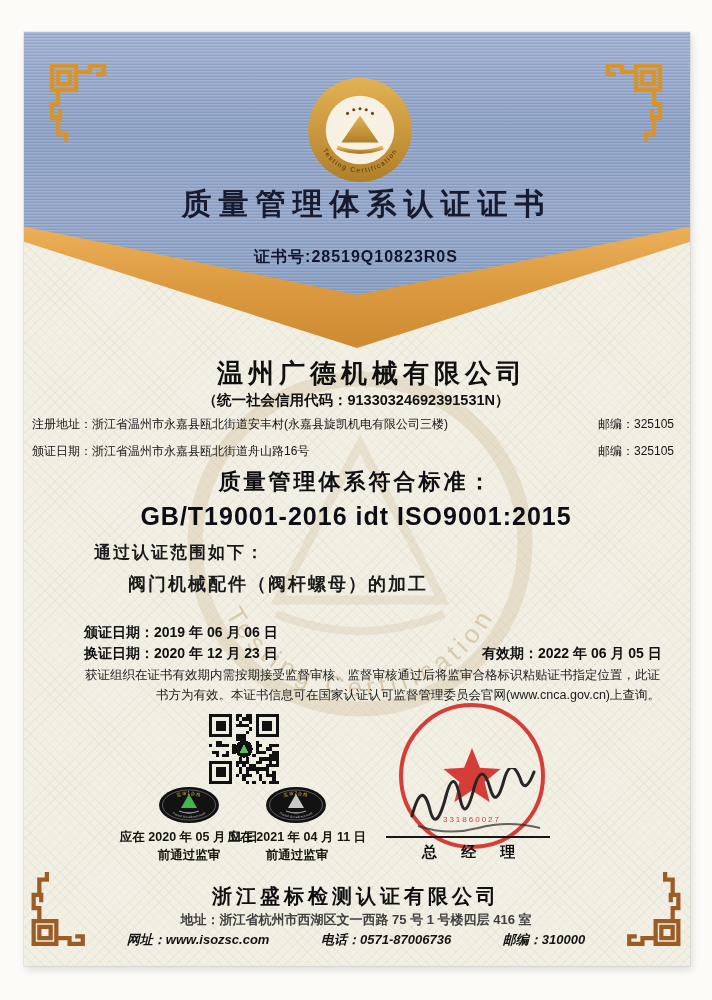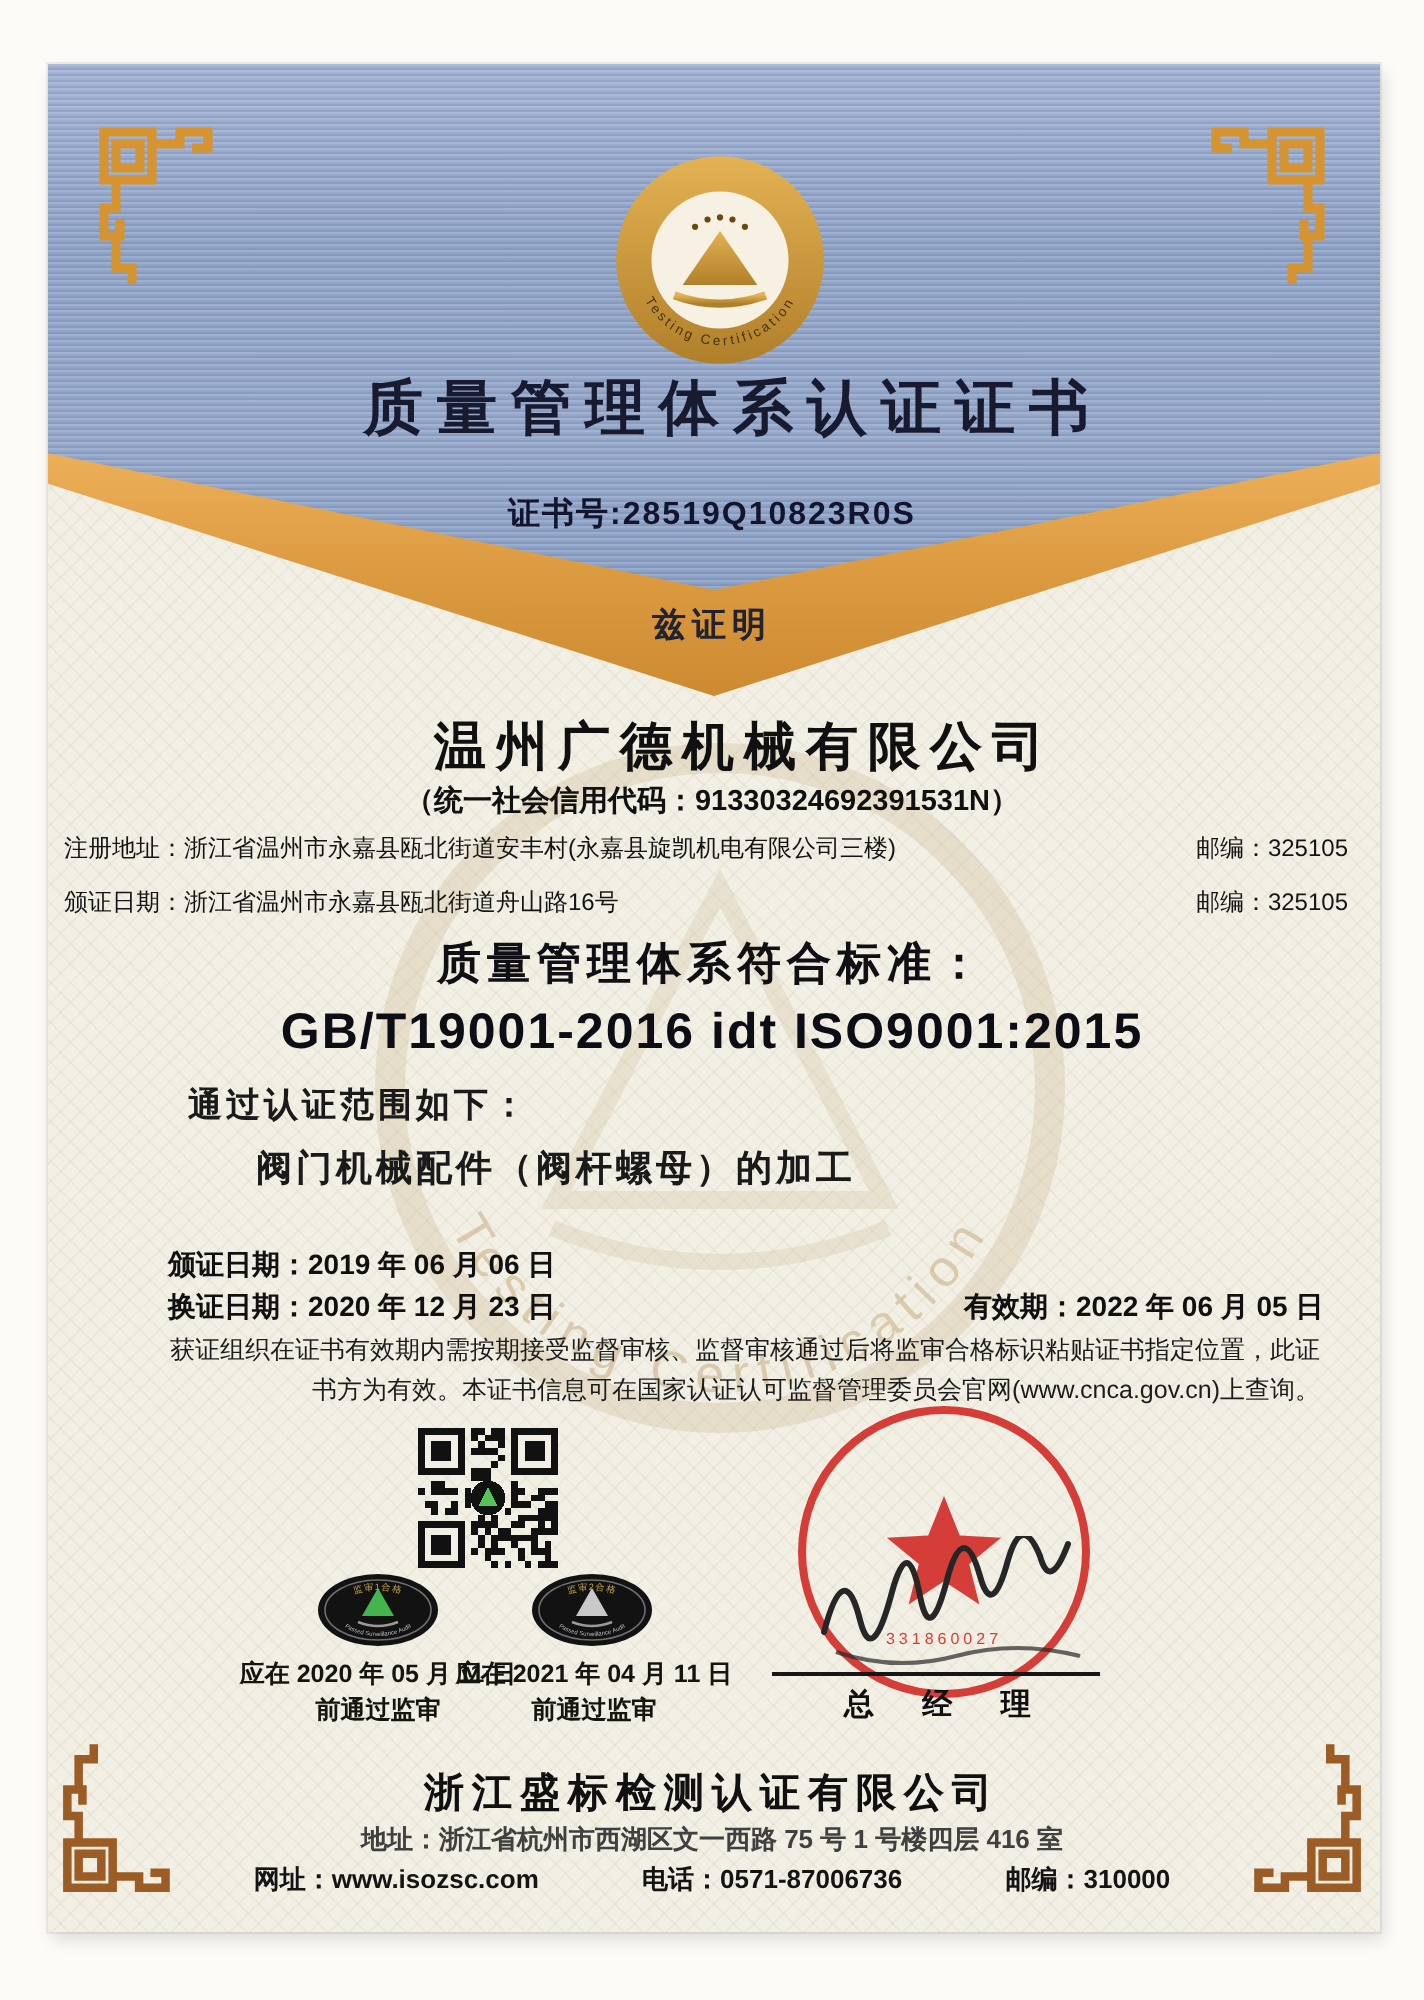--- a/index.html
+++ b/index.html
@@ -59,21 +59,21 @@
   .badge-cap-1{left:104px;top:828px;} .badge-cap-2{left:212px;top:828px;}
 
   .seal-svg{left:396px;top:700px;width:152px;height:152px;z-index:4;opacity:.92;}
   .sig-svg{left:398px;top:768px;width:162px;height:72px;z-index:6;}
   .sig-line{left:386px;top:836px;width:164px;height:2px;background:#161616;z-index:5;}
   .sig-title{left:422px;top:843px;font-size:15px;font-weight:700;letter-spacing:10px;color:#101010;z-index:6;}
 
   .footer-org{top:883px;font-size:20px;font-weight:800;letter-spacing:4px;color:#101010;z-index:3;}
   .footer-addr{top:911px;font-size:13px;font-weight:600;color:#404040;z-index:3;}
   .footer-contact{top:931px;font-size:13px;font-weight:600;color:#141414;z-index:3;}
-  .footer-contact span{margin:0 24px;}
+  .footer-contact span{margin:0 24px;font-style:italic;}
 
   .orn{z-index:3;color:#d5942f;}
   .orn svg{display:block;width:100%;height:100%;}
   .orn-tl{left:46px;top:60px;width:72px;height:88px;}
   .orn-tr{left:594px;top:60px;width:72px;height:88px;transform:scaleX(-1);}
   .orn-bl{left:28px;top:862px;width:68px;height:92px;color:#9c5c26;transform:scaleY(-1);}
   .orn-br{left:616px;top:862px;width:68px;height:92px;color:#9c5c26;transform:scale(-1,-1);}
 </style>
 </head>
 <body>
@@ -129,21 +129,20 @@
       <circle cx="52" cy="31.5" r="1.5" fill="#6b4a12"></circle>
         <circle cx="58" cy="32.5" r="1.5" fill="#6b4a12"></circle>
       <circle cx="64" cy="36" r="1.5" fill="#6b4a12"></circle>
       <polygon points="52,38 34,64 70,64" fill="url(#gold)"></polygon>
       <path d="M30 69 Q52 77 74 69" fill="none" stroke="url(#gold)" stroke-width="4"></path>
     </svg>
   </div>
 
   <div class="abs ctr title">质量管理体系认证证书</div>
   <div class="abs ctr cert-no">证书号:28519Q10823R0S</div>
-  <div class="abs ctr certify">兹证明</div>
 
   <div class="abs watermark">
     <svg viewBox="0 0 364 364">
       <defs>
           <path id="wm-bot" d="M30,182 A152,152 0 0,0 334,182"></path>
         </defs>
       <circle cx="182" cy="182" r="165" fill="none" stroke="#c9b28a" stroke-width="15" opacity=".28"></circle>
       <polygon points="182,82 100,238 264,238" fill="none" stroke="#c9b28a" stroke-width="9" opacity=".22"></polygon>
       <path d="M98 252 Q182 286 266 252" fill="none" stroke="#c9b28a" stroke-width="8" opacity=".22"></path>
       <text font-size="26" letter-spacing="5" fill="#c3a87c" opacity=".5">

